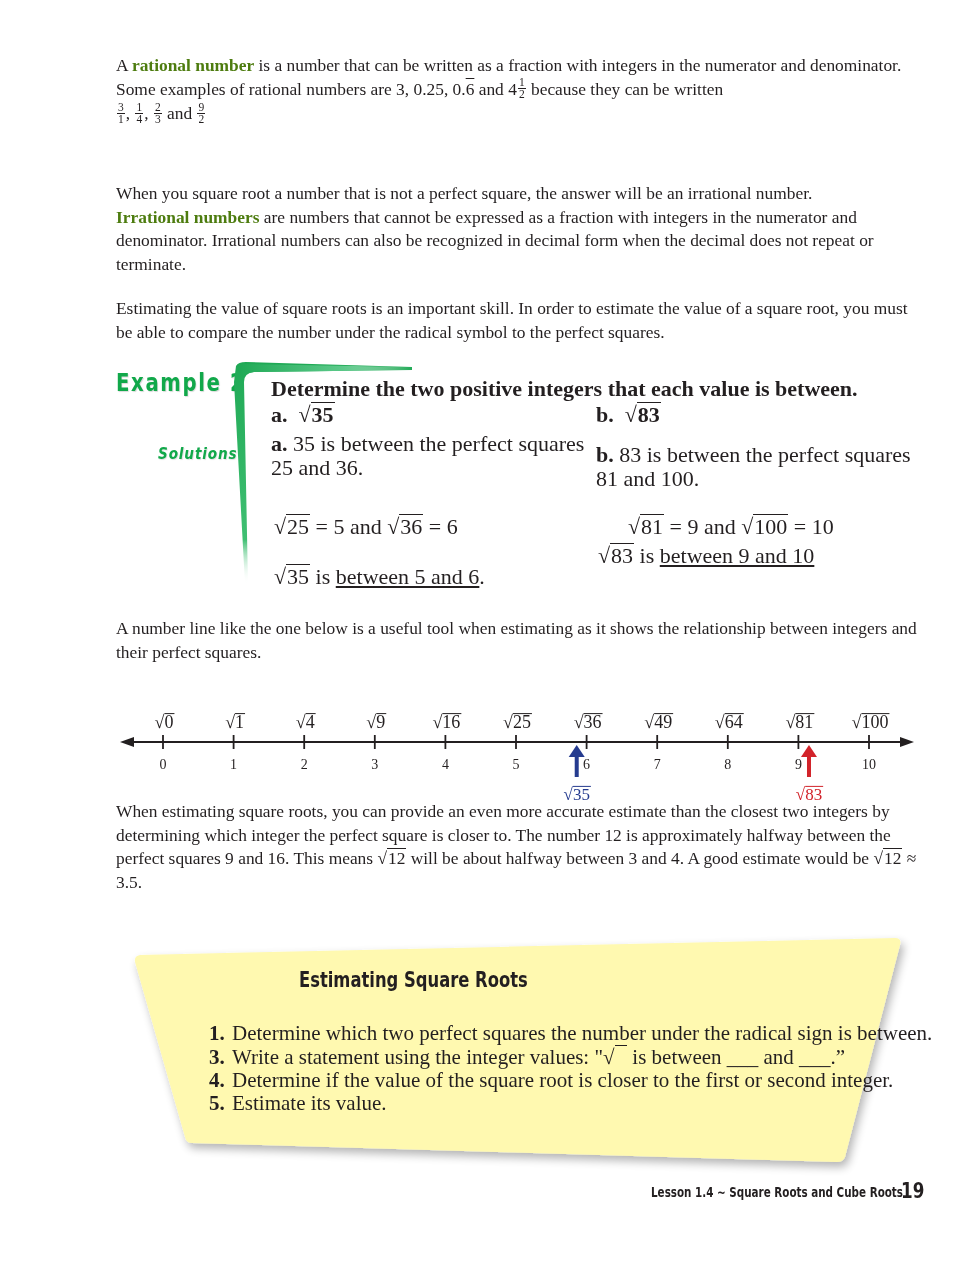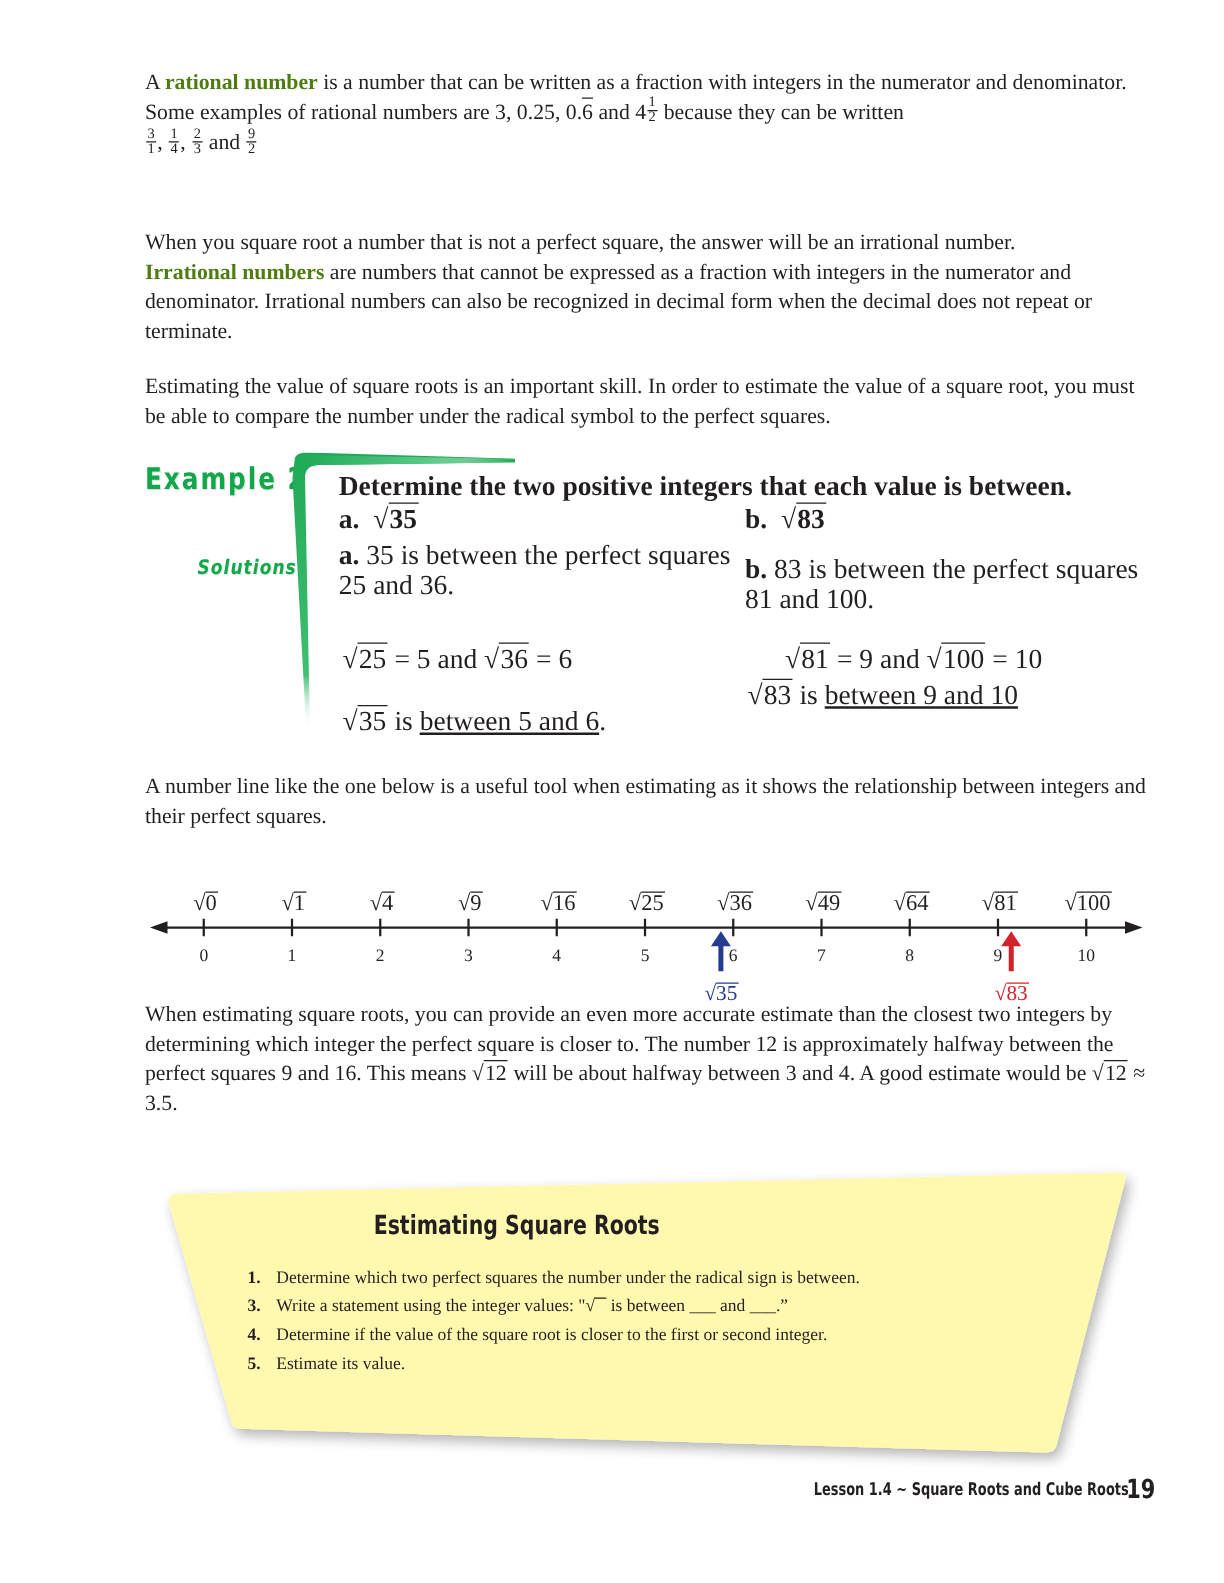--- a/index.html
+++ b/index.html
@@ -38,21 +38,21 @@
 
   
   .numline { position: absolute; left: 0; top: 690px; width: 979px; height: 130px; }
 
   
   .ybox { position: absolute; left: 0; top: 925px; width: 979px; height: 260px; }
   .ybox-title {
     position: absolute; left: 0; width: 1060px; top: 968px; text-align: center; font-family: "DejaVu Sans", sans-serif; font-weight: bold;
     font-size: 21px; color: #231f20; transform: scaleX(0.78); transform-origin: left top;
   }
-  .steps { position: absolute; left: 193px; top: 1006px; font-size: 14px; line-height: 23px; margin: 5px; padding: 0; list-style: none; }
+  .steps { position: absolute; left: 193px; top: 1006px; font-size: 21px; line-height: 23px; margin: 16px; padding: 0; list-style: none; }
   .steps li { white-space: nowrap; }
   .steps .n { font-weight: bold; display: inline-block; width: 23px; }
 
   .footer {
     position: absolute; top: 1184px; left: 651px; font-family: "DejaVu Sans", sans-serif; font-weight: bold; font-size: 14px;
     color: #231f20; transform: scaleX(0.74); transform-origin: left top; white-space: nowrap;
   }
   .pagenum {
     position: absolute; top: 1179px; left: 901px; font-family: "DejaVu Sans", sans-serif; font-weight: bold; font-size: 21px;
     color: #231f20; transform: scaleX(0.8); transform-origin: left top;

